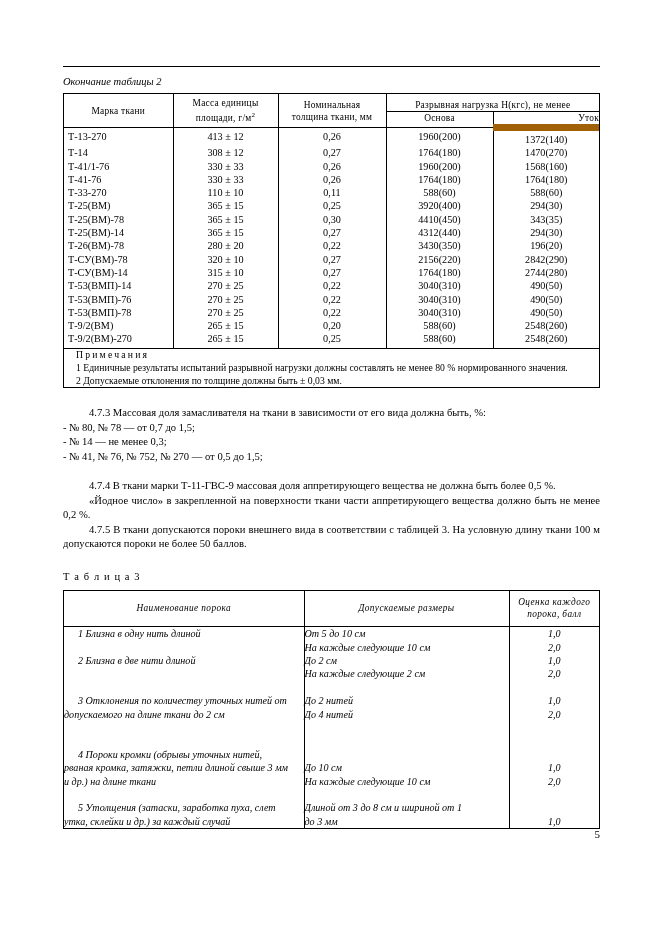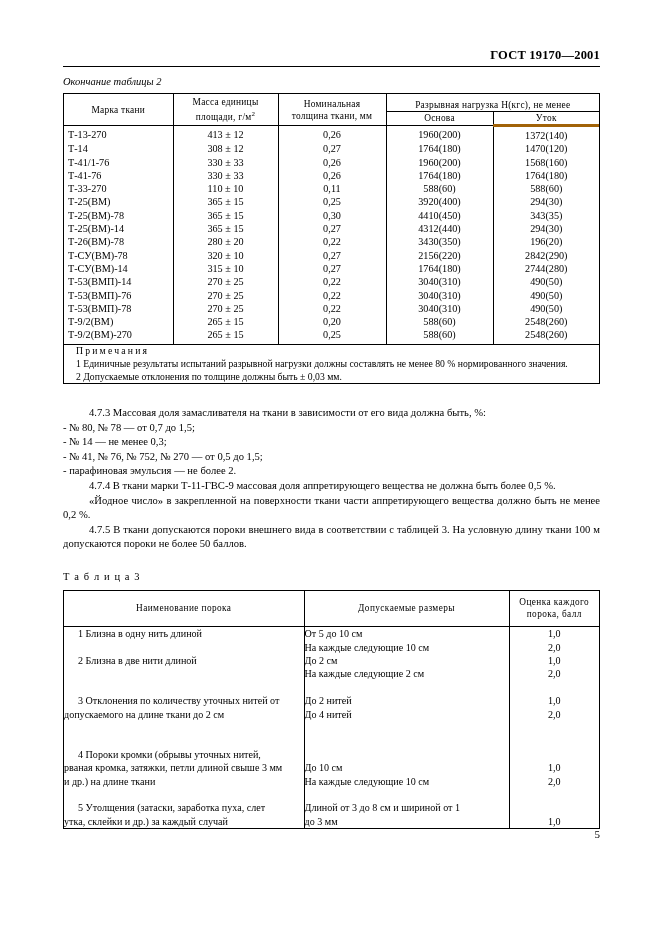--- a/index.html
+++ b/index.html
@@ -129,20 +129,21 @@
     text-align: justify;
     text-justify: inter-word;
     text-indent: 12px;
   }
 
   
   #table3 {
     left: 63px;
     top: 590px;
     width: 537px;
+    font-style: italic;
   }
   #table3 .outer { border: 1px solid #000; }
   .t3-head td {
     text-align: center;
     font-size: 9.3px;
     line-height: 11.6px;
     padding: 6px 4px 6px 4px;
     border-right: 1px solid #000;
     border-bottom: 1px solid #000;
     letter-spacing: 0.4px;
@@ -202,21 +203,20 @@
     width: 537px;
     text-align: right;
     font-size: 11px;
   }
 </style>
 </head>
 <body>
 
 <div class="page">
 
-  <div class="header">ГОСТ 19170—2001</div>
   <div class="header-rule"></div>
 
   <div class="caption-italic" style="top:76px;text-align:center;">Окончание таблицы 2</div>
 
   <table class="gost-table" id="table2">
     <tbody>
       <tr>
         <td class="outer" style="padding:0;">
           <table style="width:100%;border-collapse:collapse;table-layout:fixed;">
             <colgroup>
@@ -235,38 +235,38 @@
                   <span>площади, г/м</span><sup style="font-size:7px;">2</sup>
                 </td>
                 <td class="t2-head-cell" rowspan="2" style="vertical-align:middle;border-bottom:1px solid #000;">
                   <span>Номинальная</span><br>
                   <span>толщина ткани, мм</span>
                 </td>
                 <td class="t2-head-cell last" colspan="2" style="border-bottom:1px solid #000;padding-top:5px;padding-bottom:0;">Разрывная нагрузка Н(кгс), не менее</td>
               </tr>
               <tr>
                 <td class="t2-sub" style="border-bottom:1px solid #000;">Основа</td>
-                <td class="t2-sub last" style="border-bottom:3px solid #a16207;">Уток</td>
+                <td class="t2-sub last" style="border-bottom:7px solid #a16207;text-align:right;">Уток</td>
               </tr>
             </tbody>
 
             <tbody class="t2-body" id="t2-rows">
                 <tr>
                   <td class="t2-c-name">Т-13-270</td>
                   <td class="t2-c-mass">413 ± 12</td>
                   <td class="t2-c-thick">0,26</td>
                   <td class="t2-c-warp">1960(200)</td>
                   <td class="t2-c-weft last">1372(140)</td>
                 </tr>
                 <tr>
                   <td class="t2-c-name">Т-14</td>
                   <td class="t2-c-mass">308 ± 12</td>
                   <td class="t2-c-thick">0,27</td>
                   <td class="t2-c-warp">1764(180)</td>
-                  <td class="t2-c-weft last">1470(120)</td>
+                  <td class="t2-c-weft last">1470(270)</td>
                 </tr>
                 <tr>
                   <td class="t2-c-name">Т-41/1-76</td>
                   <td class="t2-c-mass">330 ± 33</td>
                   <td class="t2-c-thick">0,26</td>
                   <td class="t2-c-warp">1960(200)</td>
                   <td class="t2-c-weft last">1568(160)</td>
                 </tr>
                 <tr>
                   <td class="t2-c-name">Т-41-76</td>
@@ -374,21 +374,20 @@
         </td>
       </tr>
     </tbody>
   </table>
 
   <div class="para-block" style="top:406px;">
     <p class="para">4.7.3 Массовая доля замасливателя на ткани в зависимости от его вида должна быть, %:</p>
     <p class="dash-item">-  № 80, № 78 — от 0,7 до 1,5;</p>
     <p class="dash-item">-  № 14 — не менее 0,3;</p>
     <p class="dash-item">-  № 41, № 76, № 752, № 270 — от 0,5 до 1,5;</p>
-    <p class="dash-item">-  парафиновая эмульсия — не более 2.</p>
   </div>
 
   <div class="para-block" style="top:479px;">
     <p class="para">4.7.4 В ткани марки Т-11-ГВС-9 массовая доля аппретирующего вещества не должна быть более 0,5 %.</p>
     <p class="para">«Йодное число» в закрепленной на поверхности ткани части аппретирующего вещества должно быть не менее 0,2 %.</p>
     <p class="para">4.7.5 В ткани допускаются пороки внешнего вида в соответствии с таблицей 3. На условную длину ткани 100 м допускаются пороки не более 50 баллов.</p>
   </div>
 
   <div class="caption-plain" style="top:571px;">Т а б л и ц а 3</div>
 

